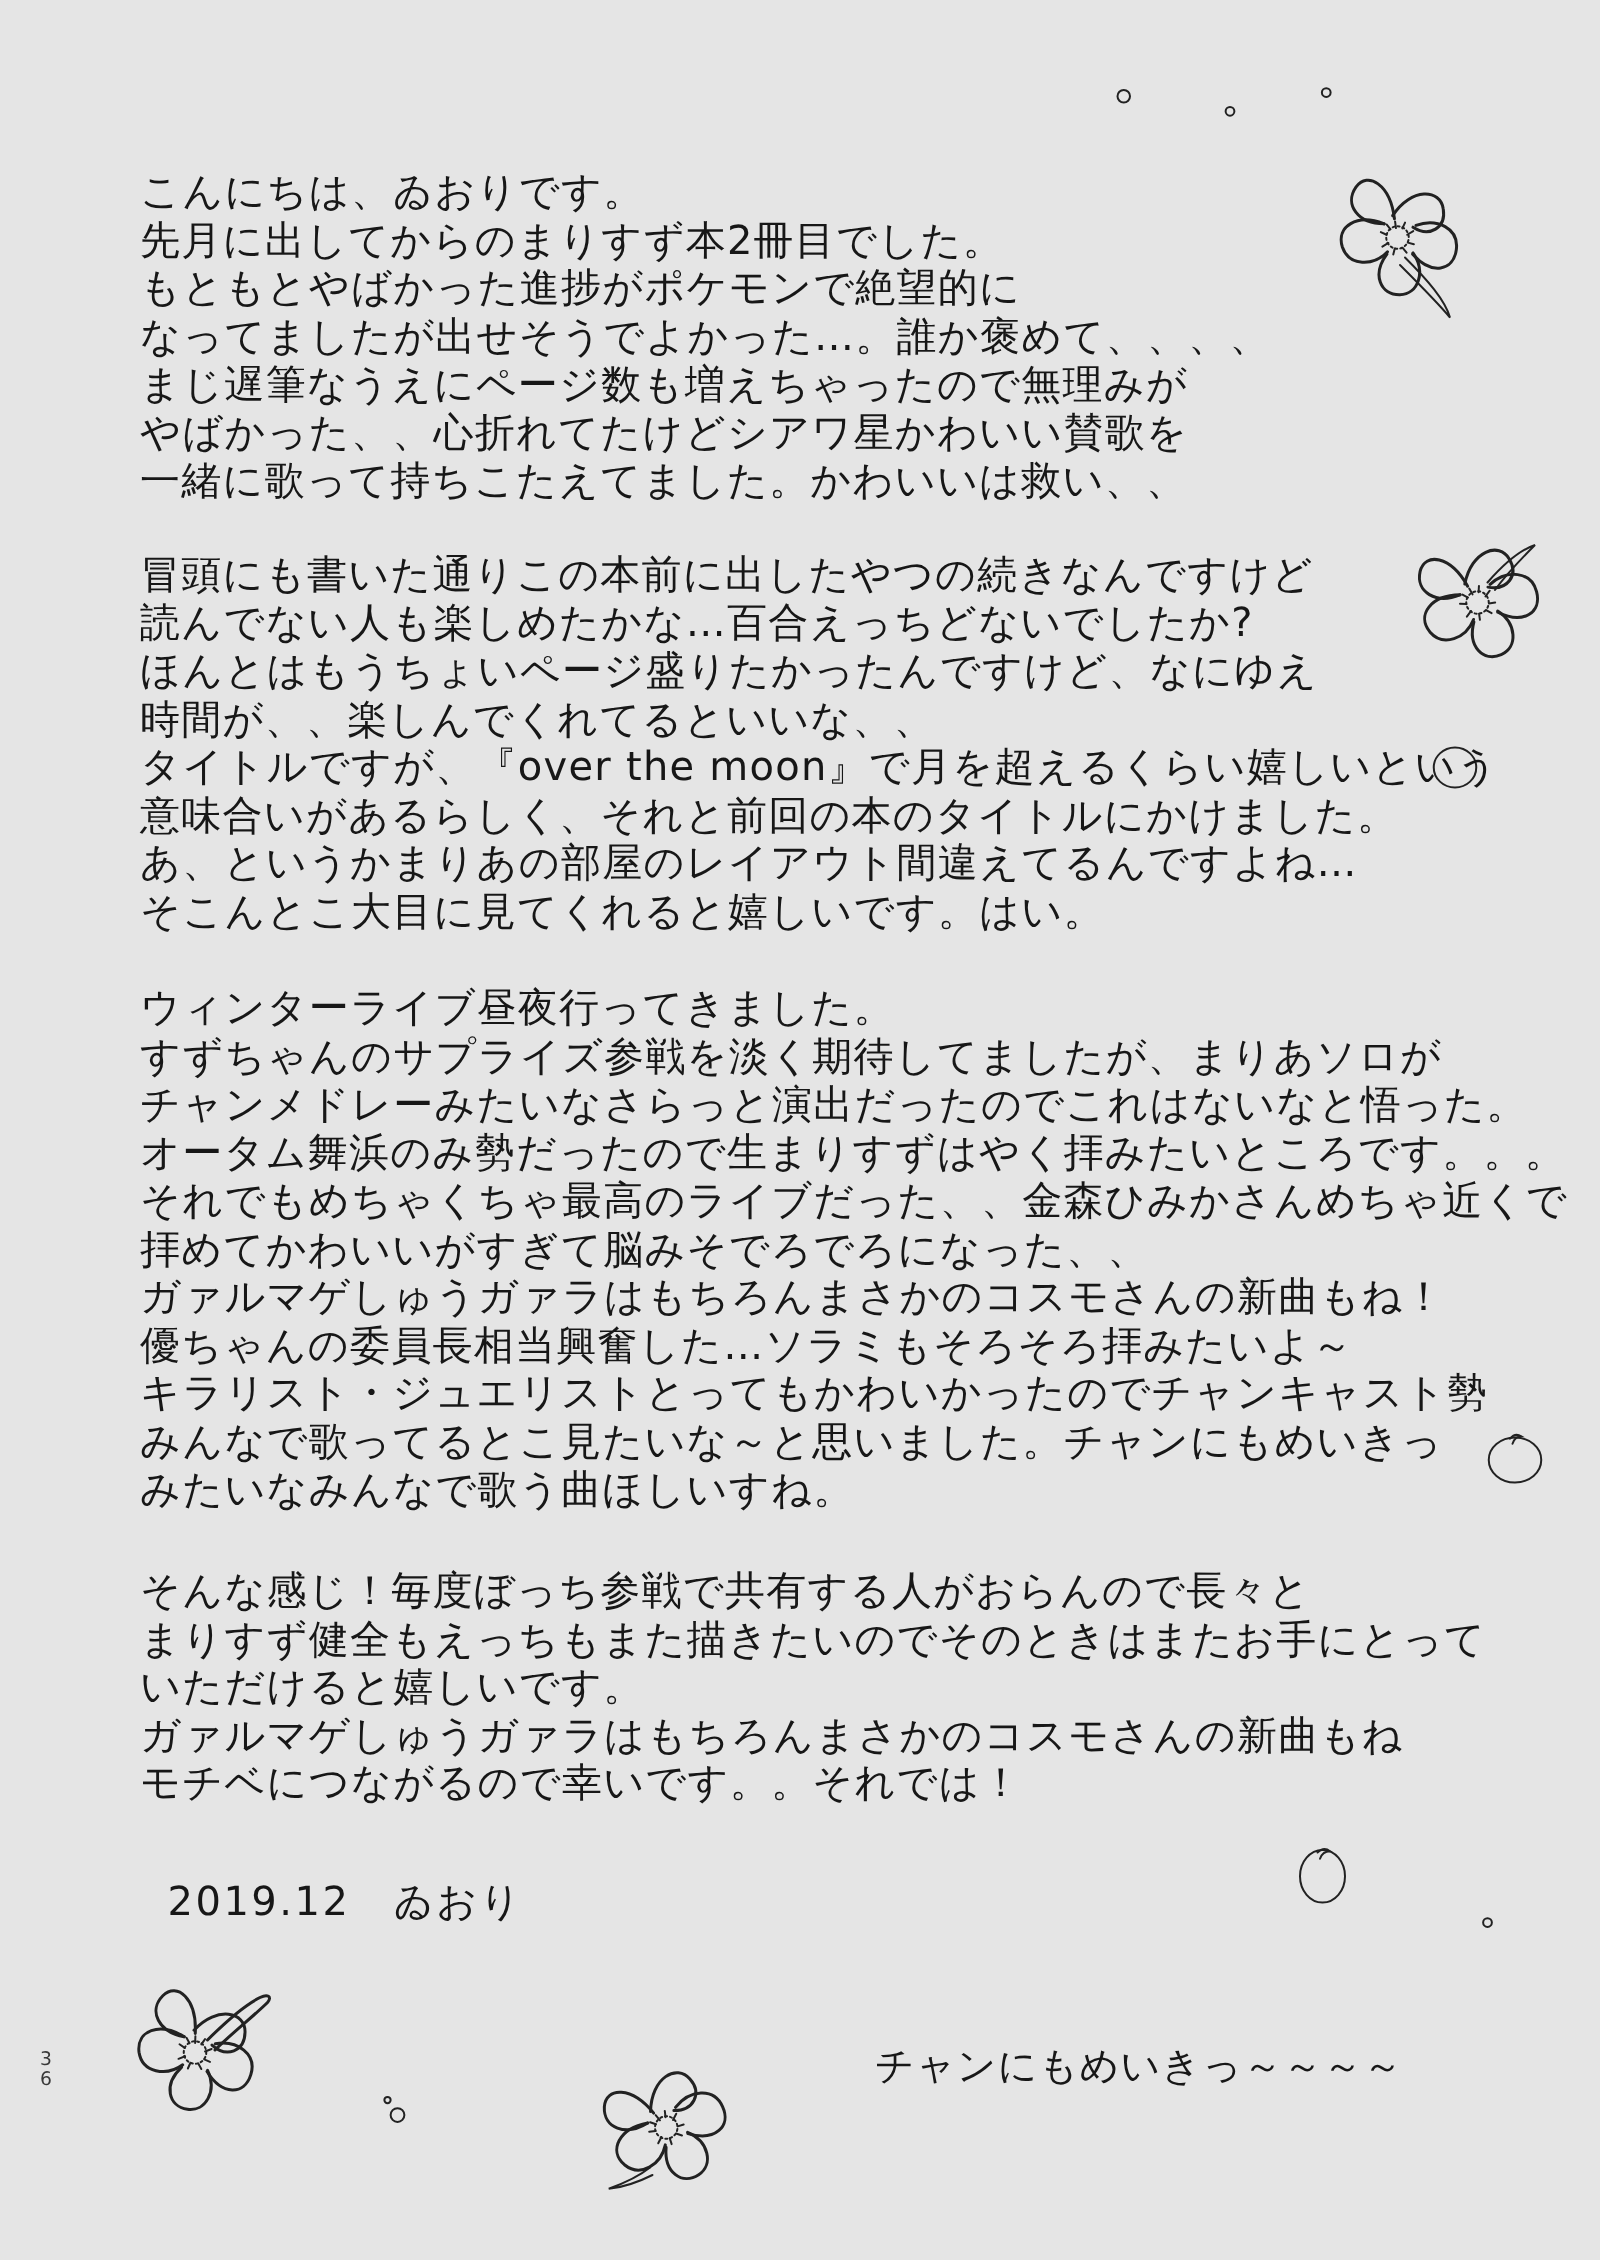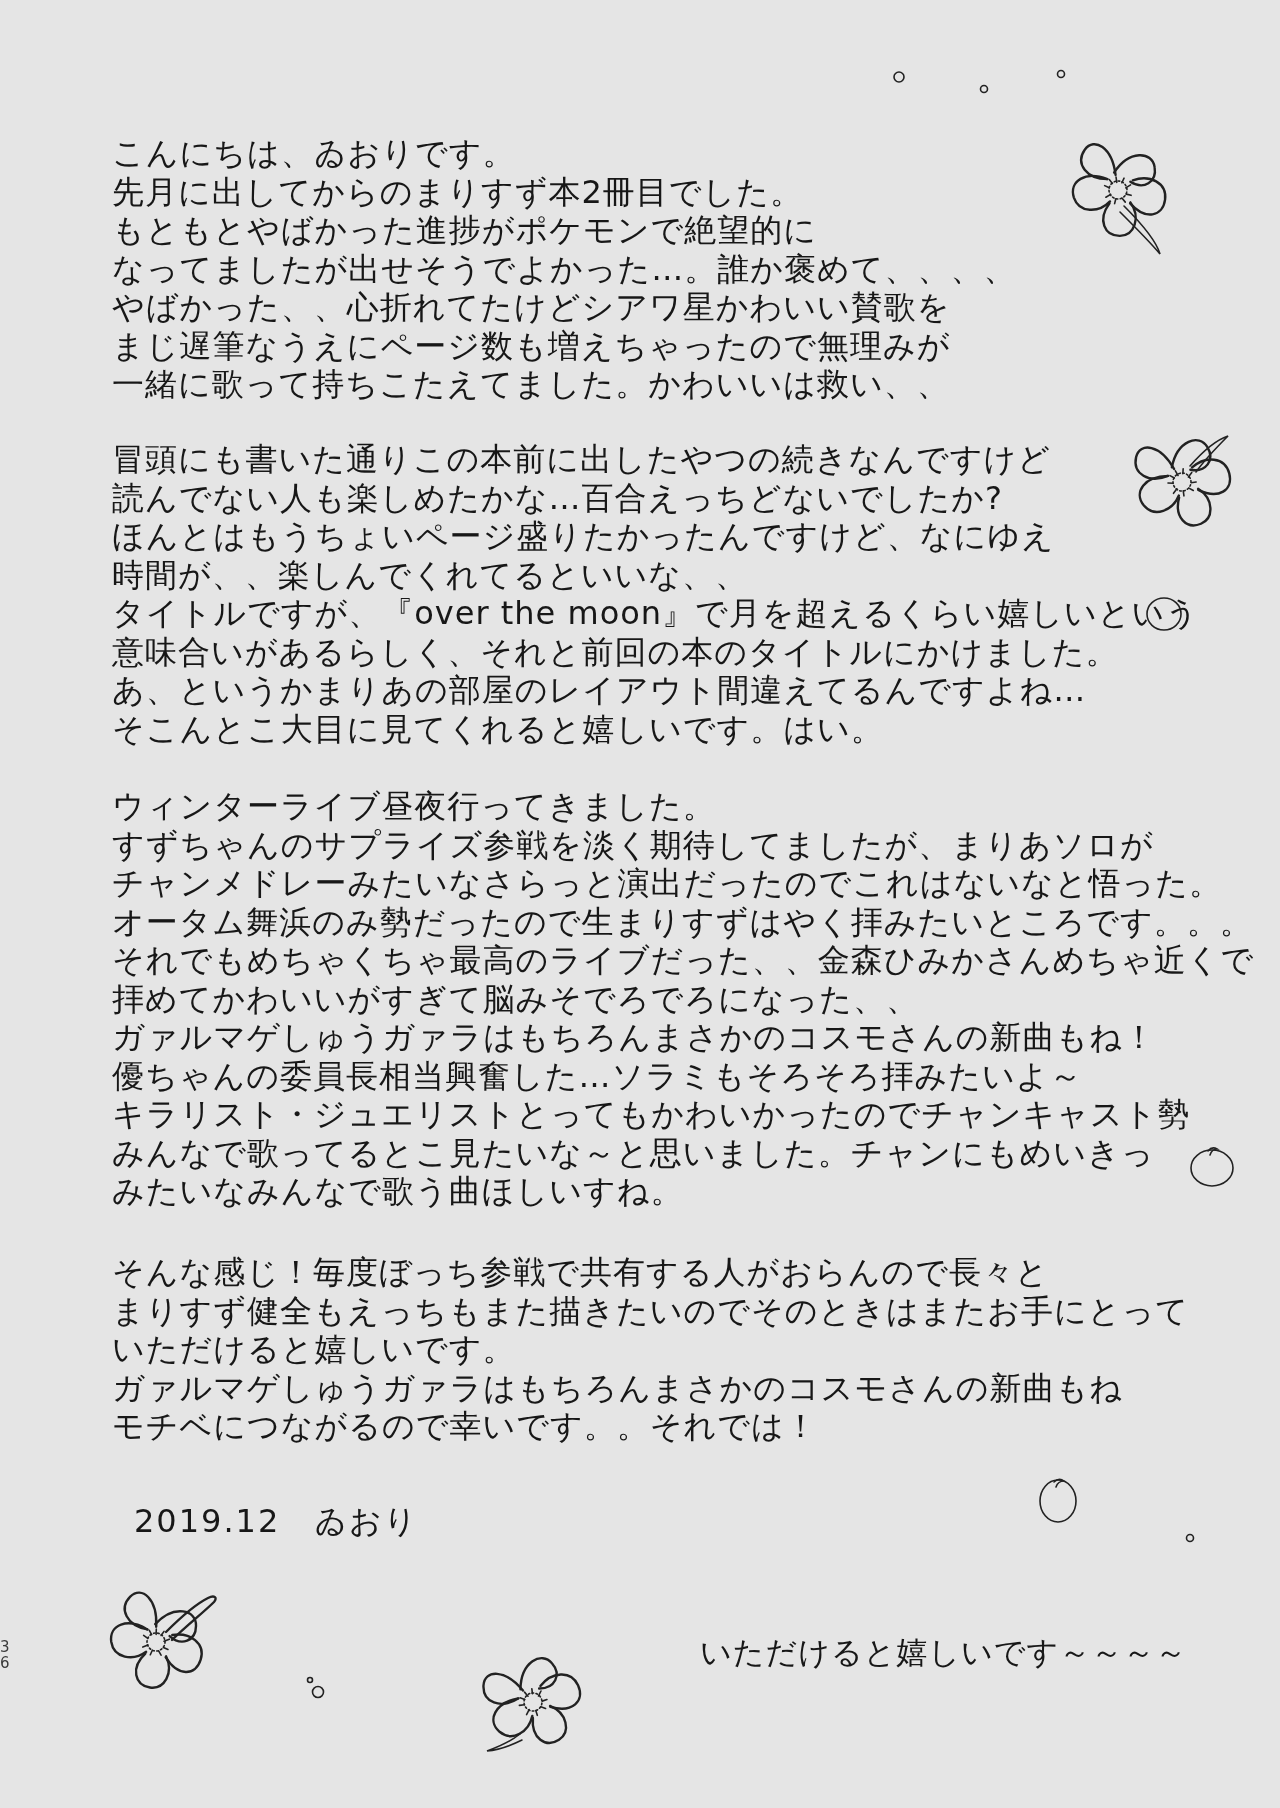--- a/index.html
+++ b/index.html
@@ -19,21 +19,21 @@
     position:absolute;left:114px;top:1500px;
     font-size:32px;letter-spacing:2px;color:#171717;white-space:pre;margin-left:20px;
   }
   .side-note{
     position:absolute;left:700px;top:1632px;
     font-size:31px;letter-spacing:1px;color:#171717;white-space:pre;
   }
   .page-number{
     position:absolute;left:0px;top:1640px;width:13px;
     font-size:15px;line-height:15.5px;color:#3a3a3a;
-    word-break:break-all;text-align:left;
+    word-break:break-all;text-align:left;padding-left:32px;
   }
   svg.doodles{position:absolute;left:0;top:0;pointer-events:none;}
   .dd{fill:none;stroke:#222;stroke-width:2.4;stroke-linecap:round;stroke-linejoin:round;}
   .dd-thin{fill:none;stroke:#222;stroke-width:1.6;stroke-linecap:round;}
 </style>
 </head>
 <body>
 
 <div class="page">
 
@@ -84,24 +84,24 @@
 
     <circle class="dd-thin" cx="310" cy="1680" r="2.5"></circle>
     <circle class="dd-thin" cx="318" cy="1692" r="5.5"></circle>
 
     <g>
       <use href="#flower" transform="translate(533,1702) rotate(-18)"></use>
       <path class="dd-thin" d="M522,1740 C510,1746 498,1750 487,1751 C498,1747 510,1742 520,1734"></path>
     </g>
   </svg>
 
-  <div class="para" style="top:134px"><div class="tline">こんにちは、ゐおりです。</div><div class="tline">先月に出してからのまりすず本2冊目でした。</div><div class="tline">もともとやばかった進捗がポケモンで絶望的に</div><div class="tline">なってましたが出せそうでよかった…。誰か褒めて、、、、</div><div class="tline">やばかった、、心折れてたけどシアワ星かわいい賛歌を</div><div class="tline">まじ遅筆なうえにページ数も増えちゃったので無理みが</div><div class="tline">一緒に歌って持ちこたえてました。かわいいは救い、、</div></div>
+  <div class="para" style="top:134px"><div class="tline">こんにちは、ゐおりです。</div><div class="tline">先月に出してからのまりすず本2冊目でした。</div><div class="tline">もともとやばかった進捗がポケモンで絶望的に</div><div class="tline">なってましたが出せそうでよかった…。誰か褒めて、、、、</div><div class="tline">まじ遅筆なうえにページ数も増えちゃったので無理みが</div><div class="tline">やばかった、、心折れてたけどシアワ星かわいい賛歌を</div><div class="tline">一緒に歌って持ちこたえてました。かわいいは救い、、</div></div>
   <div class="para" style="top:440px"><div class="tline">冒頭にも書いた通りこの本前に出したやつの続きなんですけど</div><div class="tline">読んでない人も楽しめたかな…百合えっちどないでしたか?</div><div class="tline">ほんとはもうちょいページ盛りたかったんですけど、なにゆえ</div><div class="tline">時間が、、楽しんでくれてるといいな、、</div><div class="tline">タイトルですが、『over the moon』で月を超えるくらい嬉しいという</div><div class="tline">意味合いがあるらしく、それと前回の本のタイトルにかけました。</div><div class="tline">あ、というかまりあの部屋のレイアウト間違えてるんですよね…</div><div class="tline">そこんとこ大目に見てくれると嬉しいです。はい。</div></div>
   <div class="para" style="top:787px"><div class="tline">ウィンターライブ昼夜行ってきました。</div><div class="tline">すずちゃんのサプライズ参戦を淡く期待してましたが、まりあソロが</div><div class="tline">チャンメドレーみたいなさらっと演出だったのでこれはないなと悟った。</div><div class="tline">オータム舞浜のみ勢だったので生まりすずはやく拝みたいところです。。。</div><div class="tline">それでもめちゃくちゃ最高のライブだった、、金森ひみかさんめちゃ近くで</div><div class="tline">拝めてかわいいがすぎて脳みそでろでろになった、、</div><div class="tline">ガァルマゲしゅうガァラはもちろんまさかのコスモさんの新曲もね！</div><div class="tline">優ちゃんの委員長相当興奮した…ソラミもそろそろ拝みたいよ～</div><div class="tline">キラリスト・ジュエリストとってもかわいかったのでチャンキャスト勢</div><div class="tline">みんなで歌ってるとこ見たいな～と思いました。チャンにもめいきっ</div><div class="tline">みたいなみんなで歌う曲ほしいすね。</div></div>
   <div class="para" style="top:1253px"><div class="tline">そんな感じ！毎度ぼっち参戦で共有する人がおらんので長々と</div><div class="tline">まりすず健全もえっちもまた描きたいのでそのときはまたお手にとって</div><div class="tline">いただけると嬉しいです。</div><div class="tline">ガァルマゲしゅうガァラはもちろんまさかのコスモさんの新曲もね</div><div class="tline">モチベにつながるので幸いです。。それでは！</div></div>
 
   <div class="date-line">2019.12　ゐおり</div>
 
-  <div class="side-note">いただけると嬉しいです～～～～</div>
+  <div class="side-note">チャンにもめいきっ～～～～</div>
 
   <div class="page-number">36</div>
 
 </div>
 
 </body></html>

